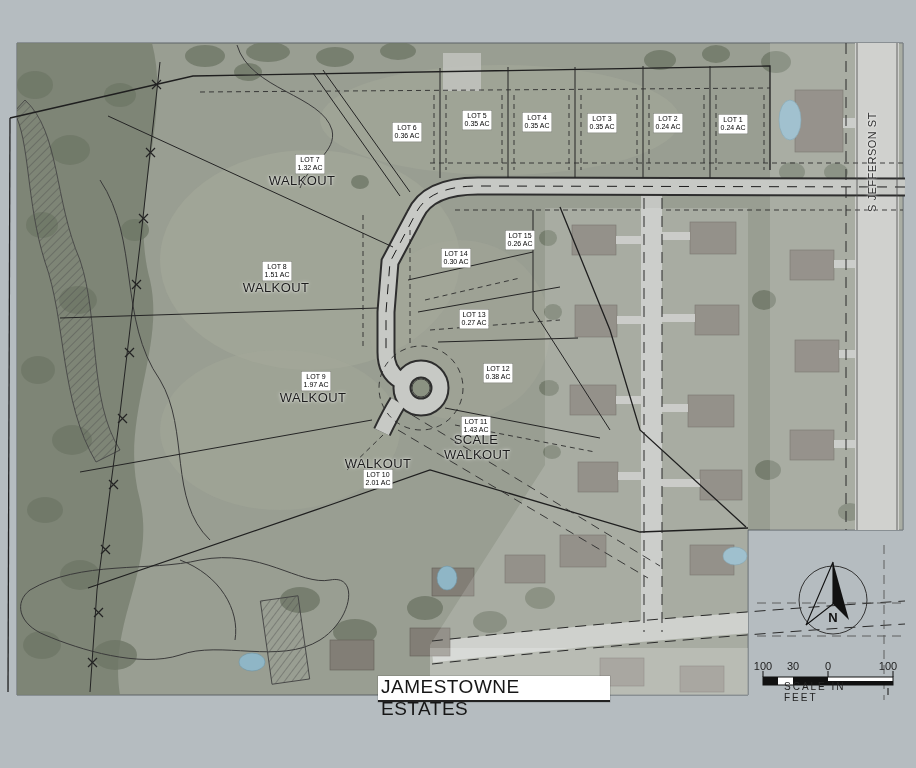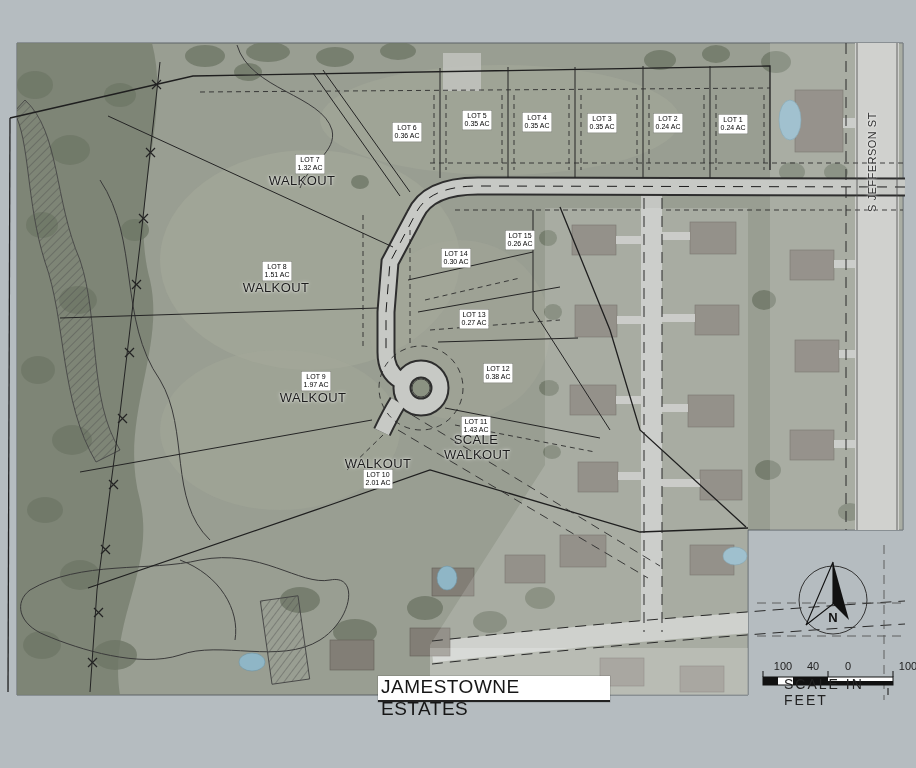--- a/index.html
+++ b/index.html
@@ -36,25 +36,25 @@
     font-size:11px;color:#2e2e2e;letter-spacing:.5px;
     text-shadow:0 0 2px rgba(255,255,255,.95),0 0 4px rgba(255,255,255,.7);
     z-index:5;
   }
   .compass-n{
     position:absolute;left:833px;top:617px;transform:translate(-50%,-50%);
     font-size:13px;font-weight:bold;color:#111;z-index:5;
   }
   .scale-num{
     position:absolute;transform:translate(-50%,-50%);
-    font-size:11px;color:#222;z-index:5;margin-left:20px;
+    font-size:11px;color:#222;z-index:5;
   }
   .scale-caption{
     position:absolute;left:828px;top:692px;transform:translate(-50%,-50%);
-    font-size:14px;color:#222;letter-spacing:2px;z-index:5;
+    font-size:10px;color:#222;letter-spacing:2px;z-index:5;
   }
 </style>
 </head>
 <body>
 
 <div class="stage">
 
   <svg width="916" height="768" viewBox="0 0 916 768">
     <defs>
       <pattern id="hatch" width="6" height="6" patternUnits="userSpaceOnUse" patternTransform="rotate(45)">
@@ -278,21 +278,21 @@
 
   <div class="title-banner">
     <span>JAMESTOWNE ESTATES</span>
   </div>
 
   <div class="street-label">S JEFFERSON ST</div>
 
   <div class="compass-n">N</div>
 
   <span class="scale-num" style="left:763px;top:666px">100</span>
-  <span class="scale-num" style="left:793px;top:666px">40</span>
+  <span class="scale-num" style="left:793px;top:666px">30</span>
   <span class="scale-num" style="left:828px;top:666px">0</span>
   <span class="scale-num" style="left:888px;top:666px">100</span>
   <div class="scale-caption">SCALE IN FEET</div>
 
   <div class="lot-box" style="left:733px;top:124px">
     <div>LOT 1</div>
     <div>0.24 AC</div>
   </div>
   <div class="lot-box" style="left:668px;top:123px">
     <div>LOT 2</div>

